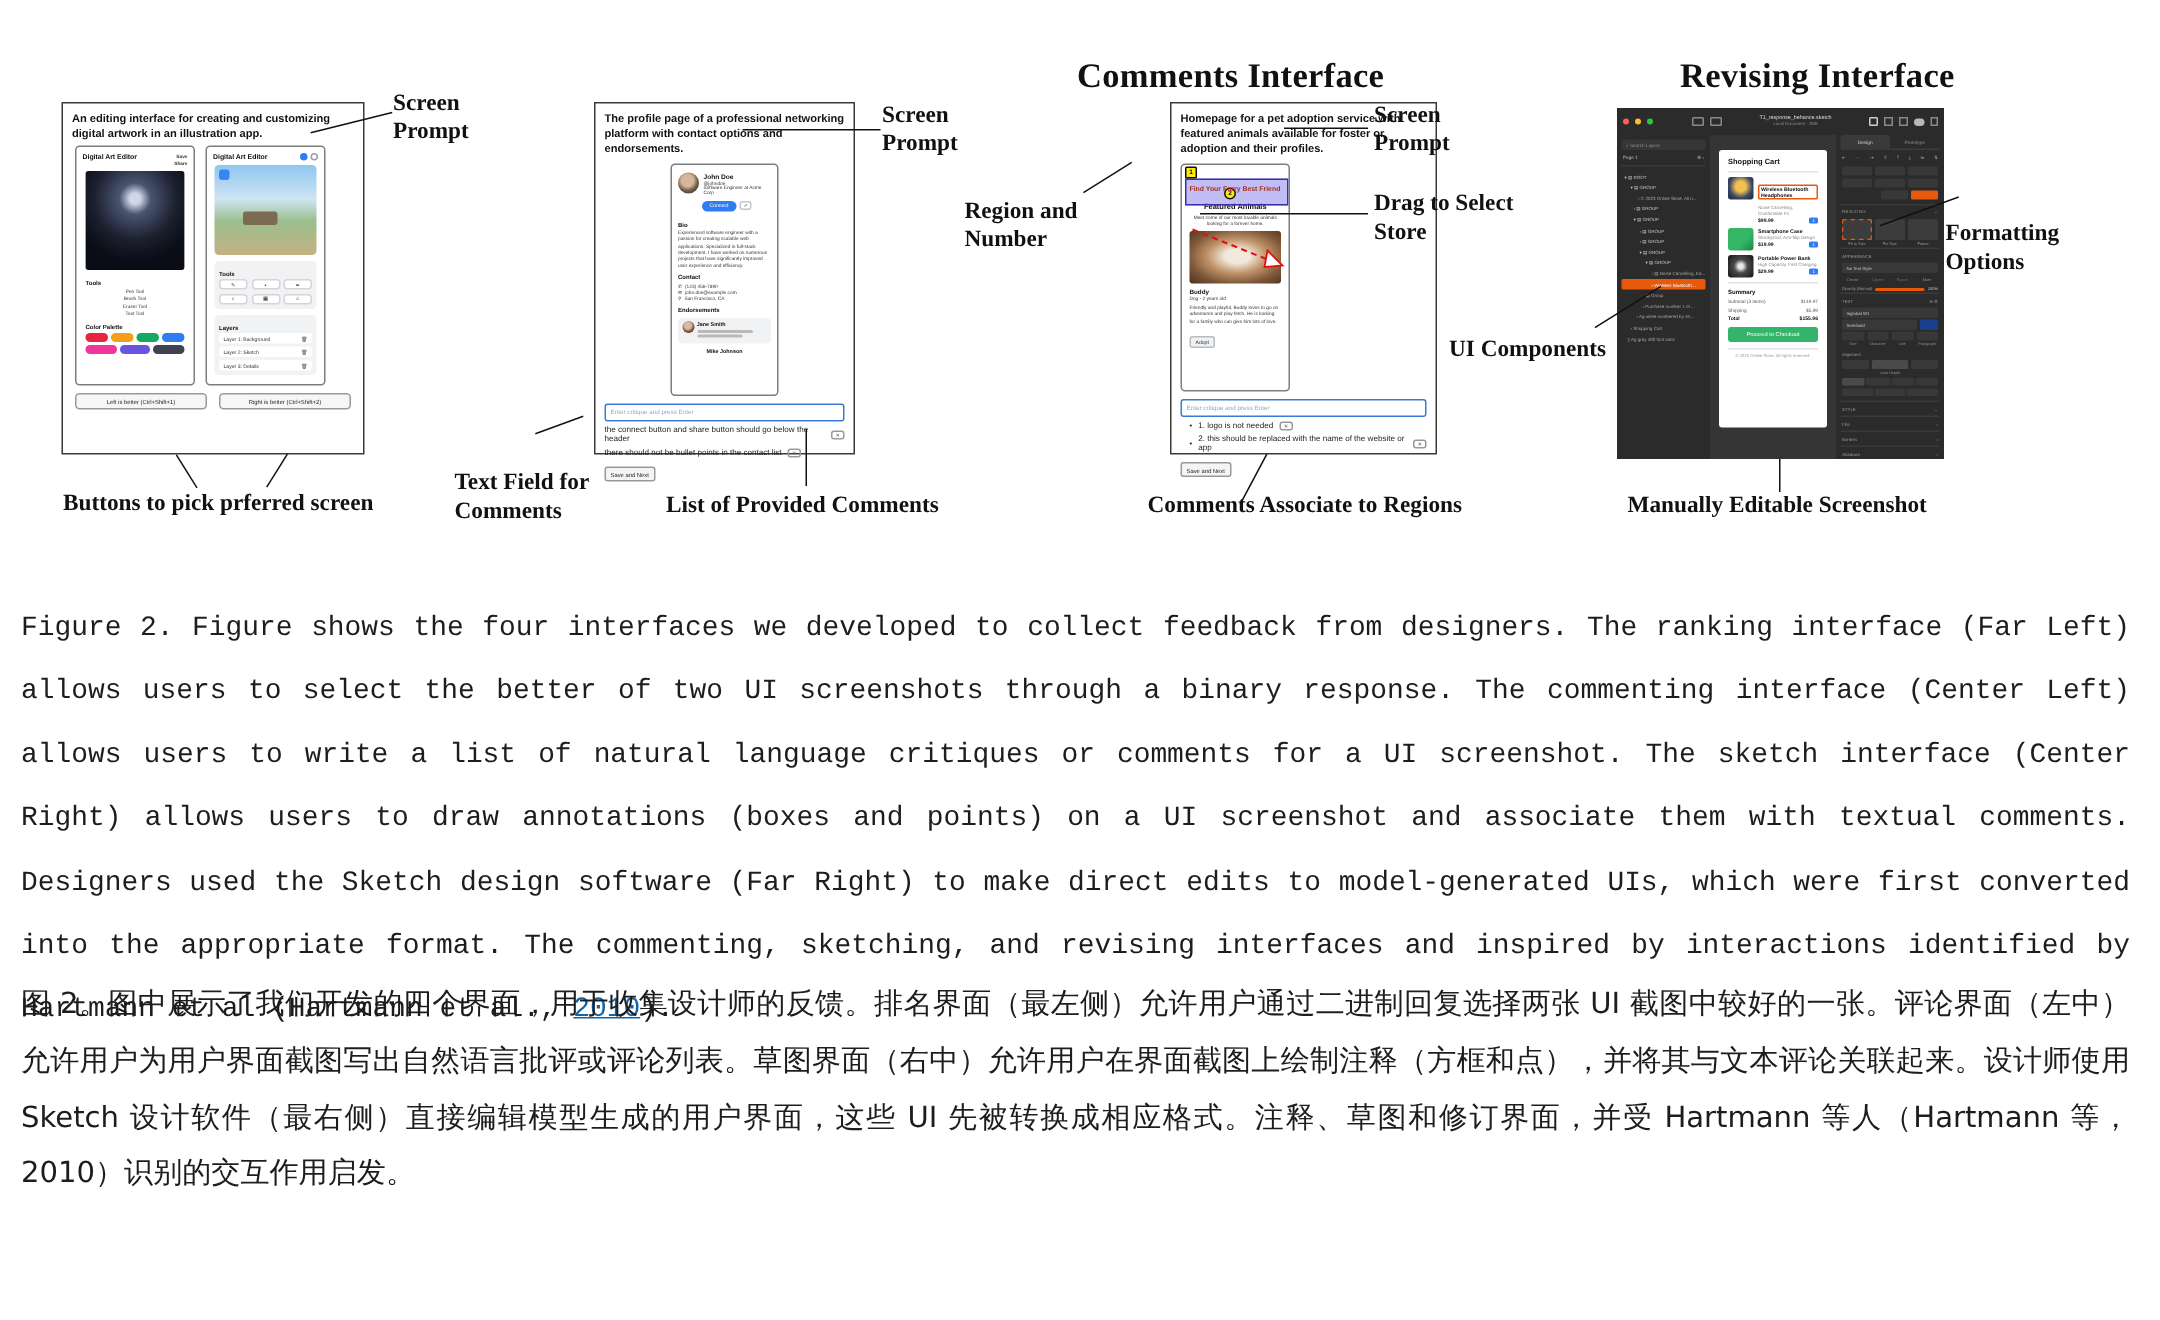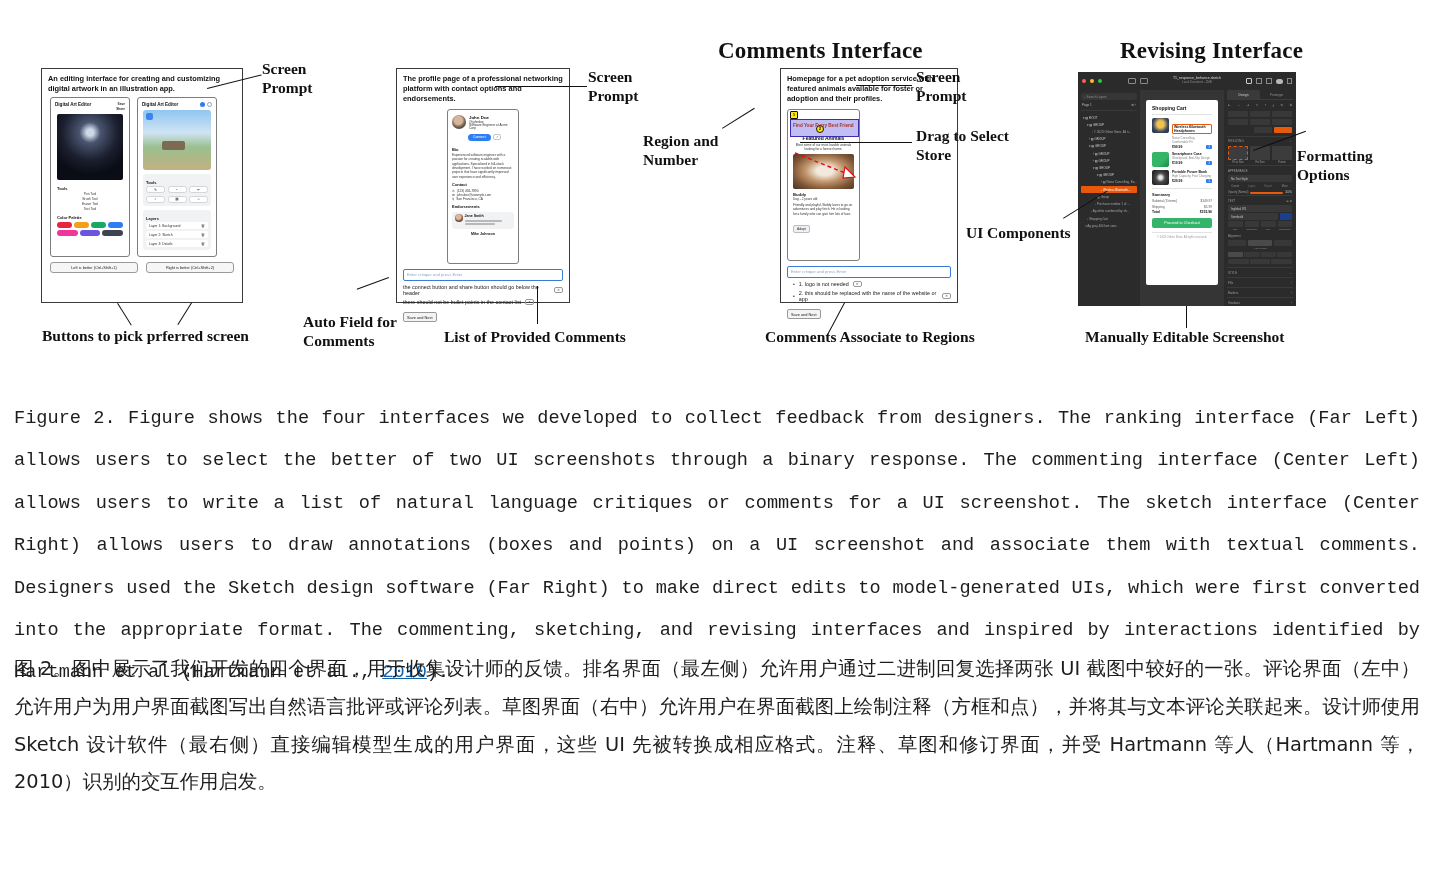--- a/index.html
+++ b/index.html
@@ -284,21 +284,21 @@
       </div>
       <div class="save-btn">Save and Next</div>
     </div>
   </div>
 
   <div class="leader" style="left:495px; top:86px; width:92px;"></div>
   <div class="callout" style="left:588px; top:68px;">Screen
 Prompt</div>
 
   <div class="leader" style="left:389px; top:278px; width:34px; transform:rotate(160deg);"></div>
-  <div class="callout" style="left:303px; top:313px;">Auto Field for
+  <div class="callout" style="left:303px; top:313px;">Text Field for
 Comments</div>
 
   <div class="leader" style="left:538px; top:286px; width:38px; transform:rotate(90deg);"></div>
   <div class="callout" style="left:444px; top:328px;">List of Provided Comments</div>
 
   <div class="panel-title" style="left:718px; top:38px;">Comments Interface</div>
 
   <div class="frame" style="left:733px; top:68px; width:178px; height:235px;margin-left:47px;">
     <div class="prompt-text">Homepage for a pet adoption service with featured animals available for foster or adoption and their profiles.</div>
 

